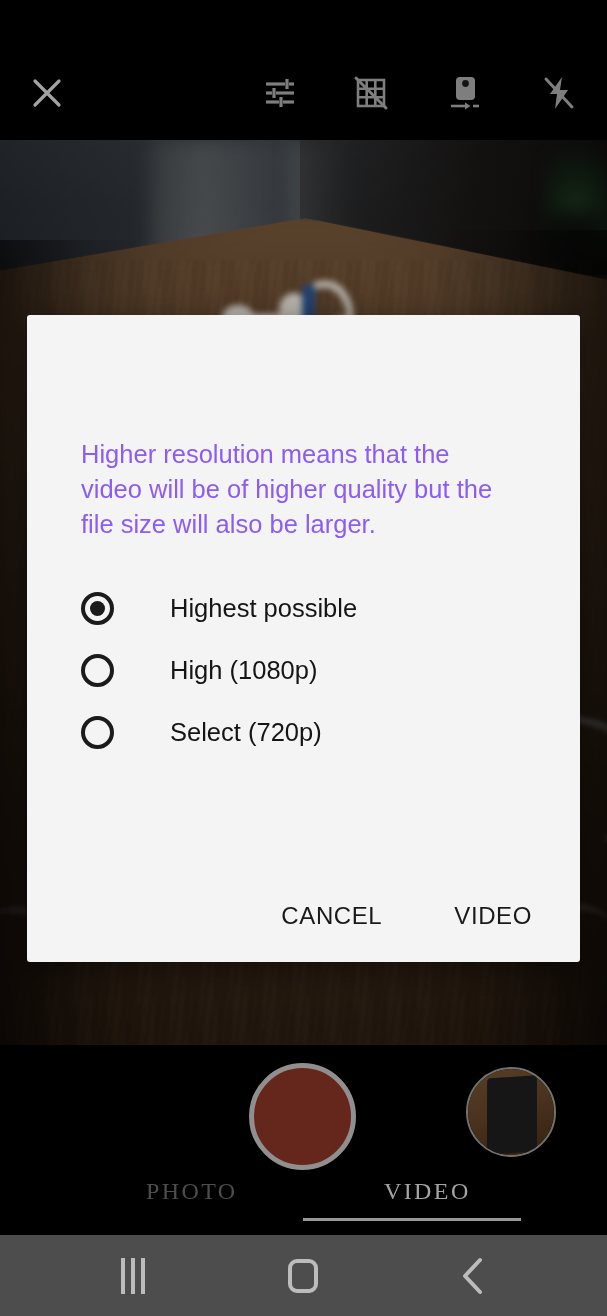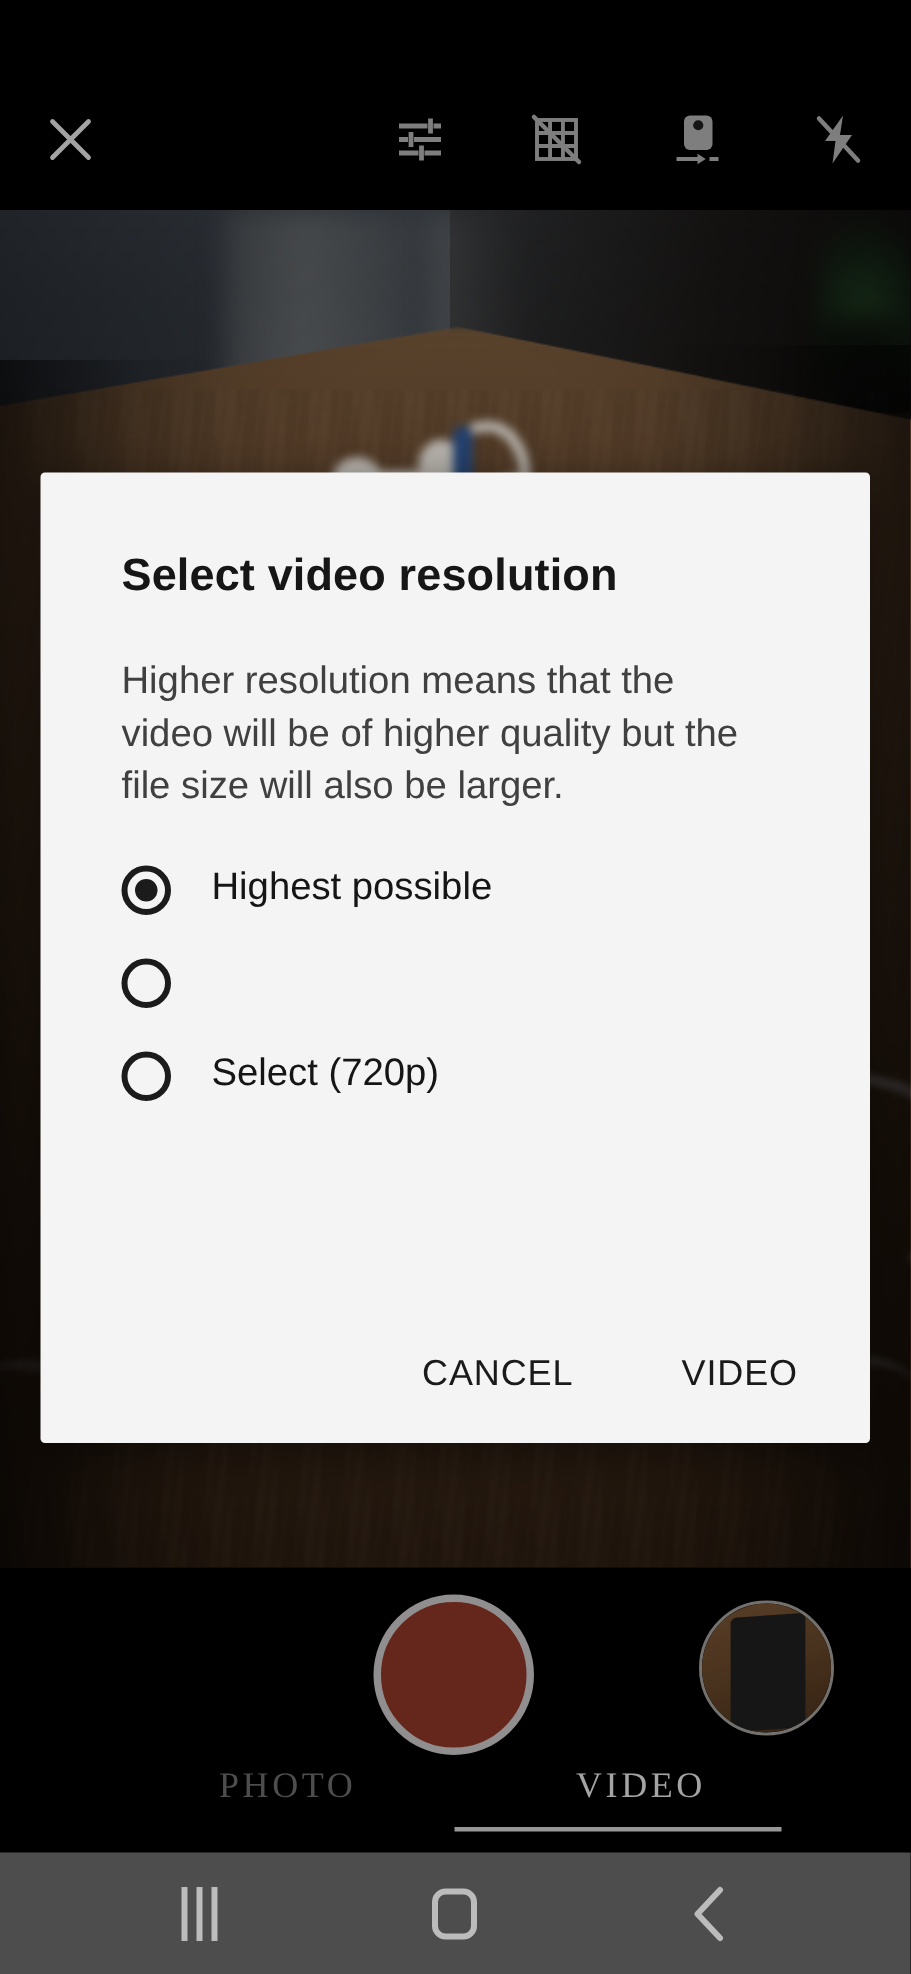--- a/index.html
+++ b/index.html
@@ -160,34 +160,35 @@
     font-weight: 700;
     color: #161616;
     letter-spacing: .1px;
   }
   .dlg-body {
     position: absolute;
     left: 54px; top: 122px;
     width: 420px;
     font-size: 25.5px;
     line-height: 35px;
-    color: #404040;
+    color: #8b5cf6;
     font-weight: 400;
   }
   .opt-list {
     position: absolute;
     left: 54px; top: 262px;
     width: 460px;
   }
   .opt {
     position: relative;
     height: 62px;
     display: flex;
-    align-items: flex-start;
-    cursor: pointer;
+    align-items: center;
+    cursor: pointer;
+    gap: 29px;
   }
   .radio {
     position: relative;
     width: 33px; height: 33px;
     border-radius: 50%;
     border: 4px solid #1b1b1b;
     box-sizing: border-box;
     flex: 0 0 auto;
   }
   .radio.sel::after {
@@ -405,30 +406,30 @@
           <path d="M20 2 L8 19 H15 L13 34 L26 15 H18 Z" fill="#9a9a9a"></path>
           <path d="M4 4 L30 32" stroke="#9a9a9a" stroke-width="3" stroke-linecap="round"></path>
         </svg>
       </div>
     </div>
   </div>
 
   <div class="scrim"></div>
 
   <div class="dialog">
-    <div class="dlg-title">Select video resolution</div>
     <div class="dlg-body">Higher resolution means that the video will be of higher quality but the file size will also be larger.</div>
 
     <div class="opt-list">
       <div class="opt">
         <span class="radio sel"></span>
         <span class="opt-label">Highest possible</span>
       </div>
       <div class="opt">
         <span class="radio"></span>
+        <span class="opt-label">High (1080p)</span>
       </div>
       <div class="opt">
         <span class="radio"></span>
         <span class="opt-label">Select (720p)</span>
       </div>
     </div>
 
     <div class="dlg-actions">
       <button class="dlg-btn">CANCEL</button>
       <button class="dlg-btn">VIDEO</button>

